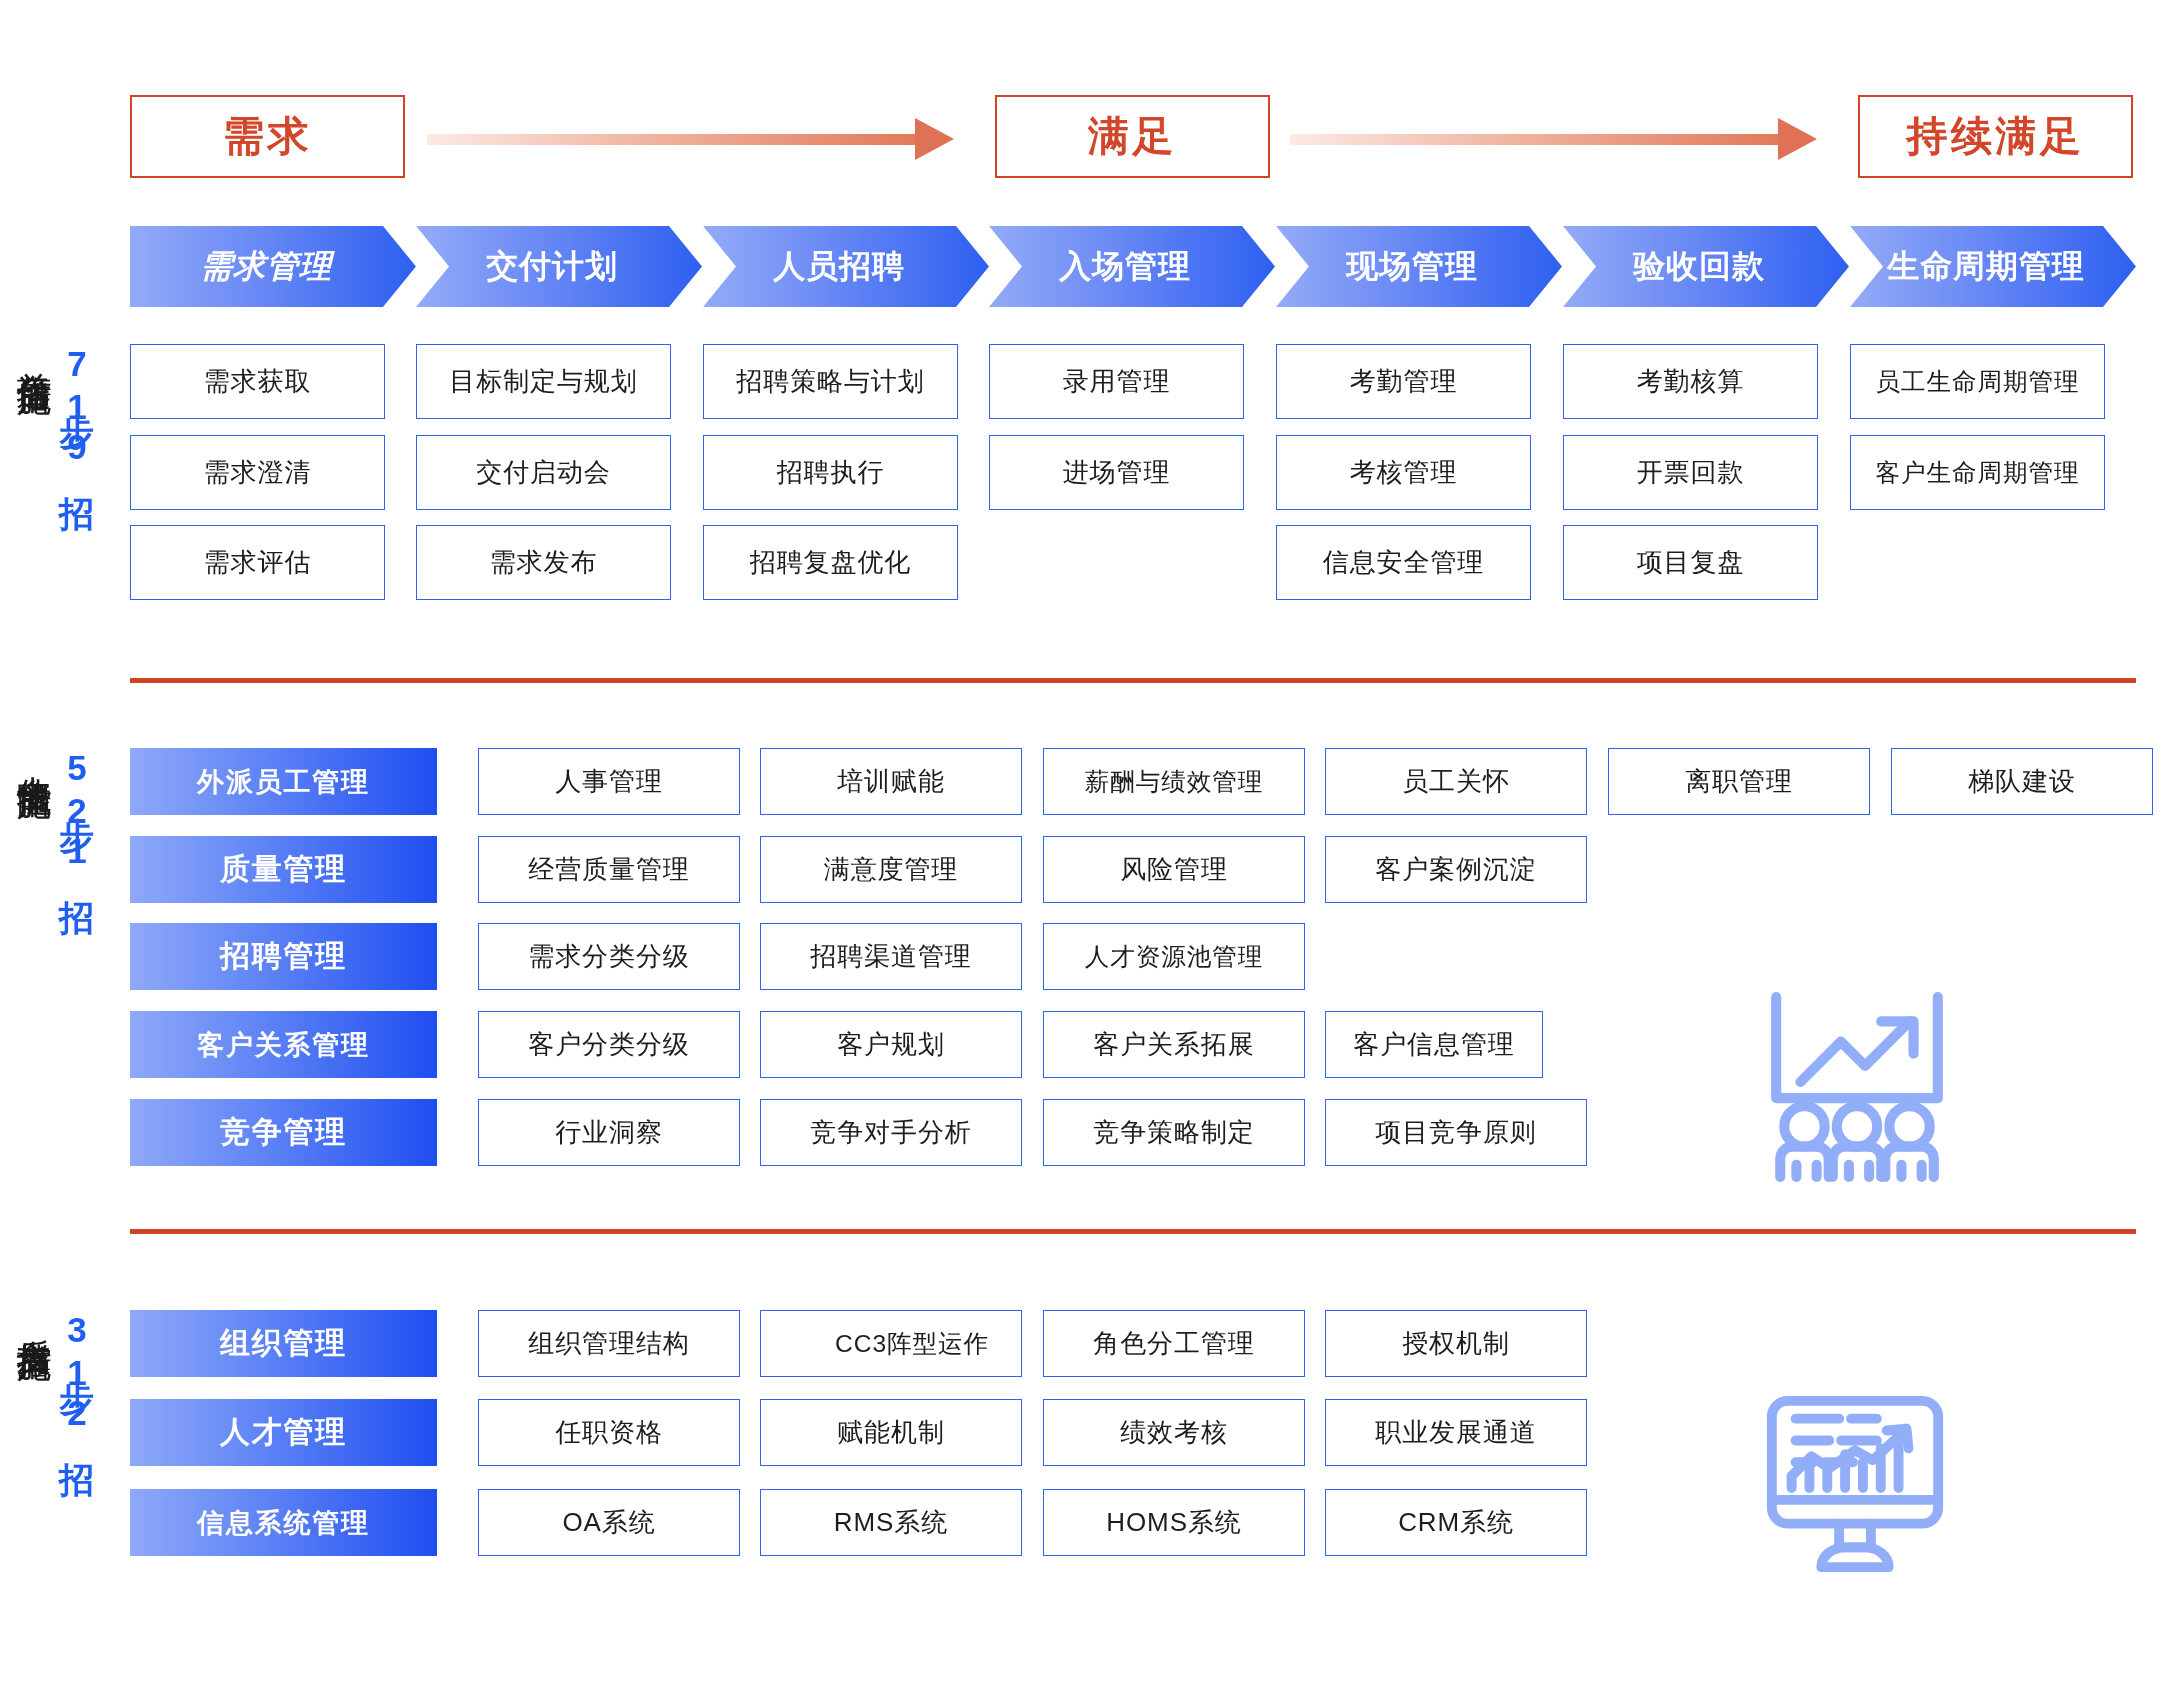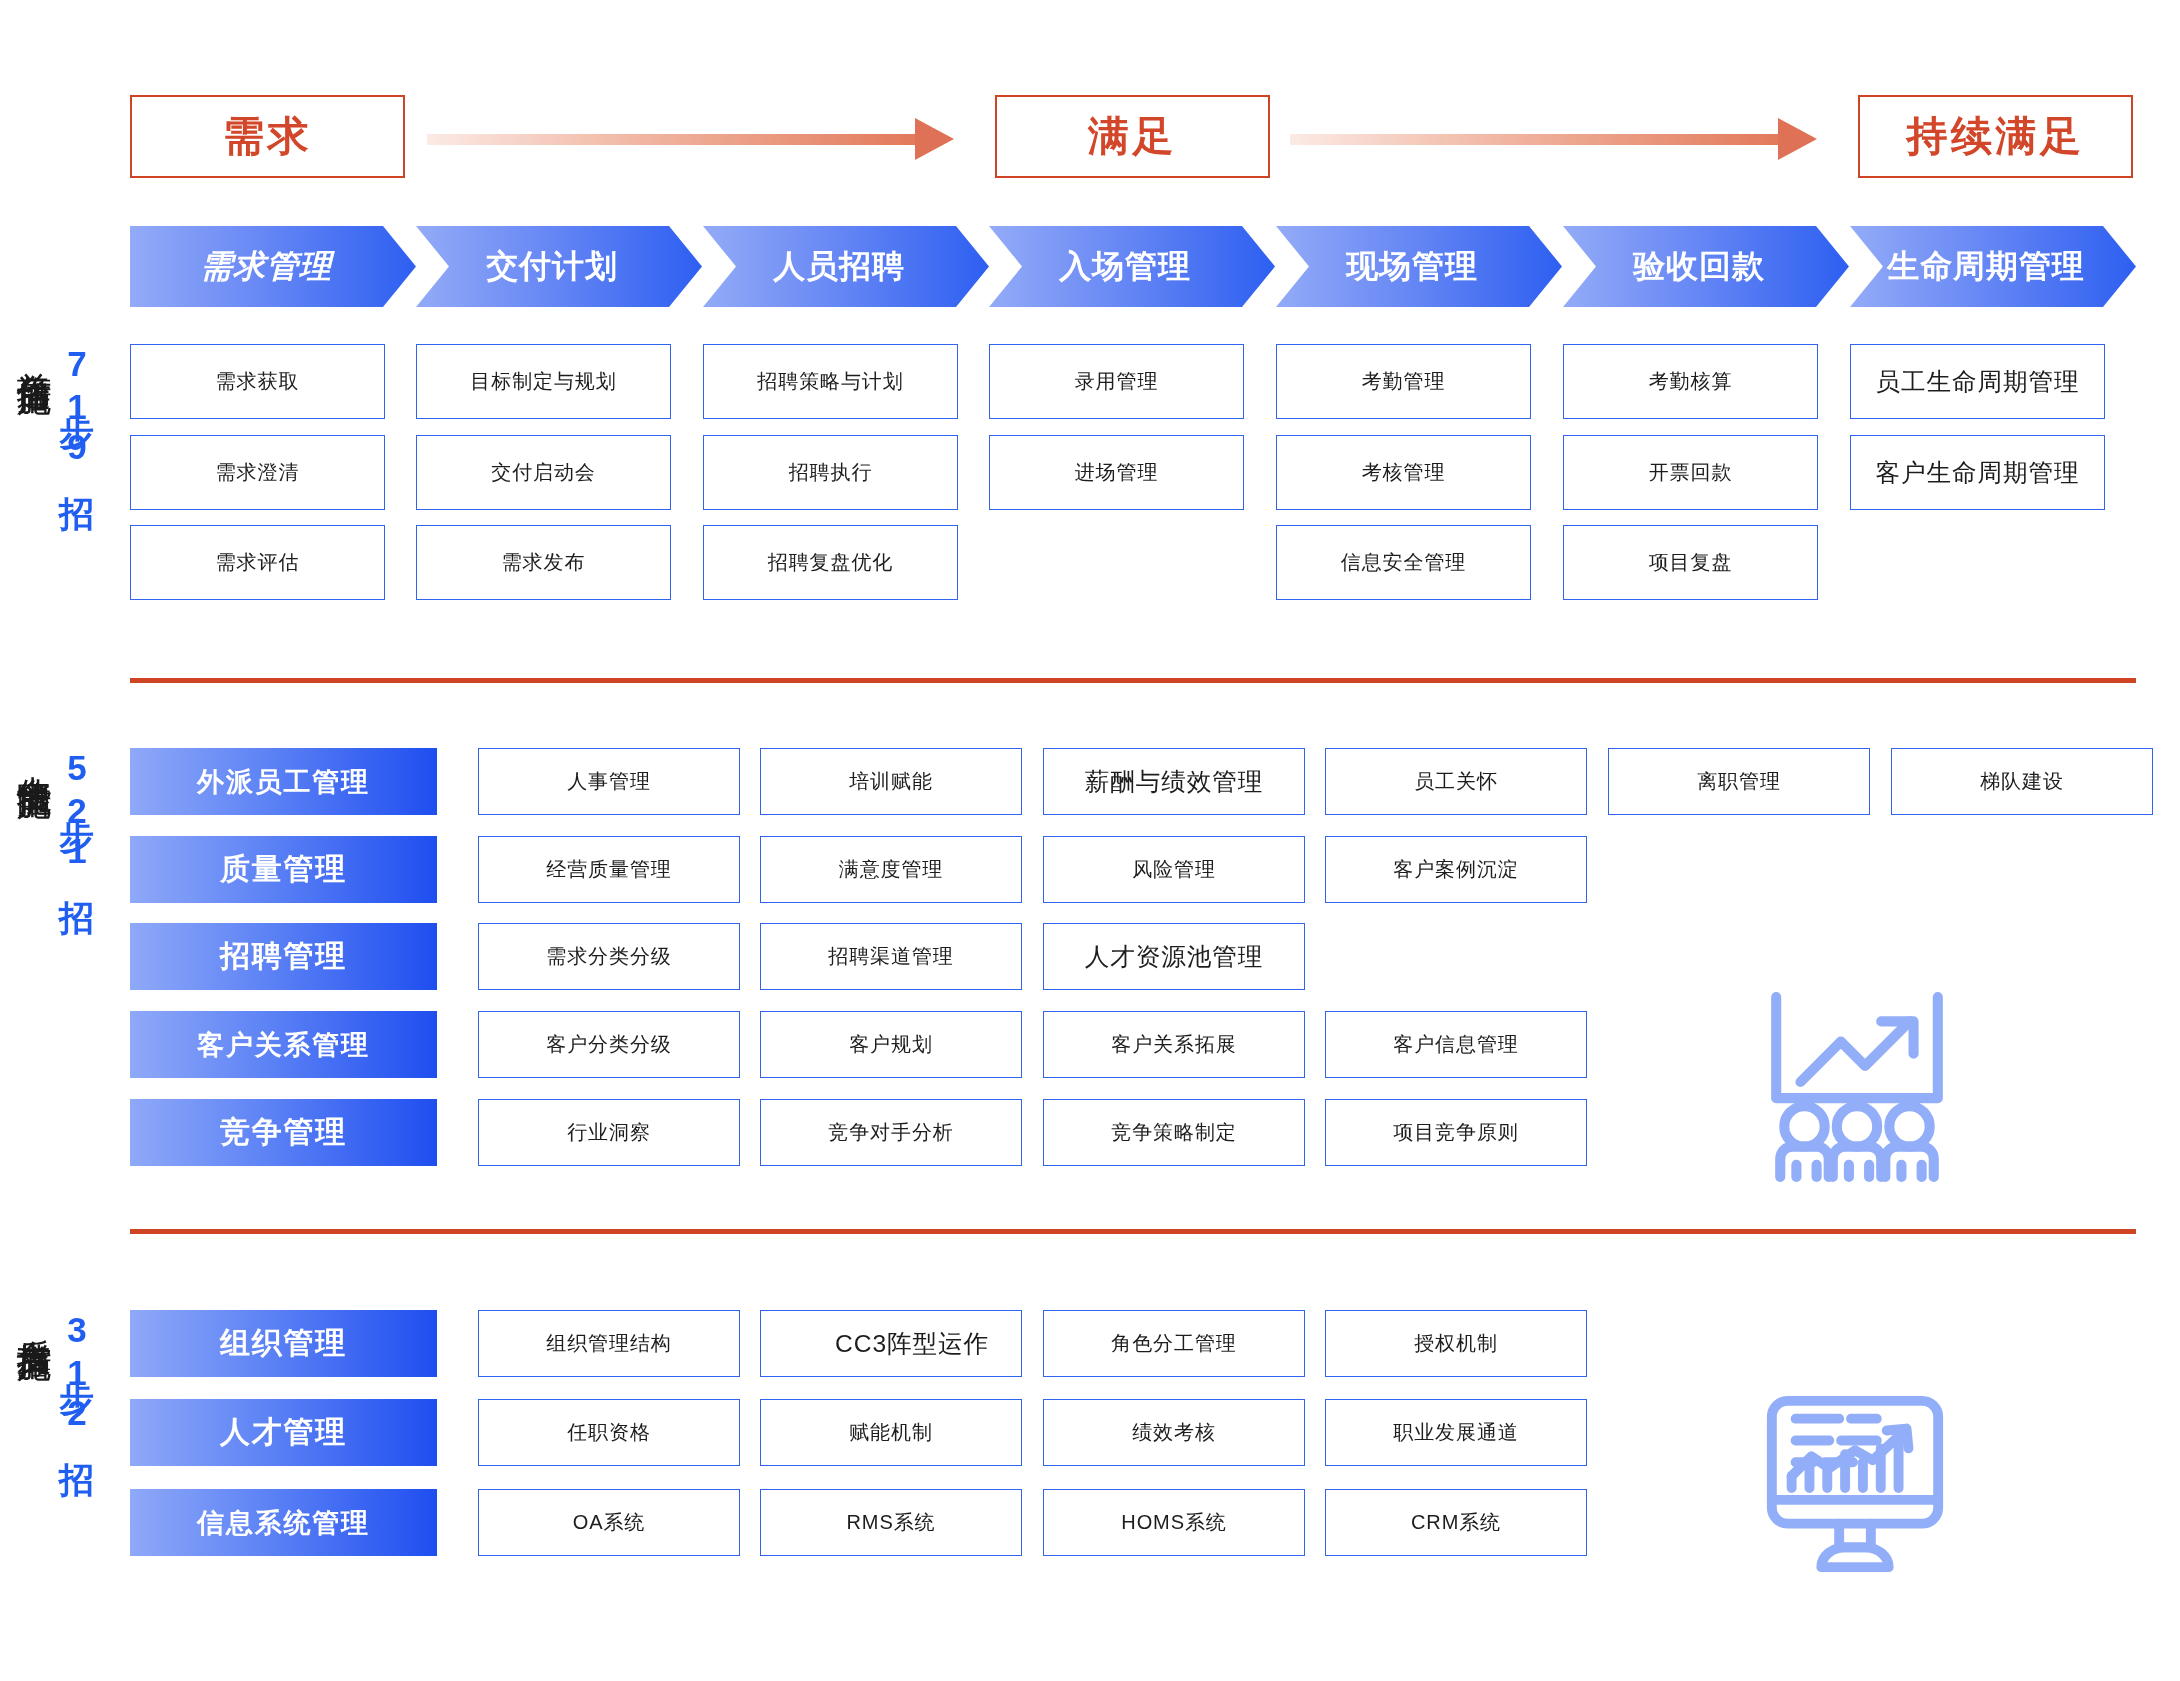--- a/index.html
+++ b/index.html
@@ -61,21 +61,21 @@
     writing-mode: vertical-rl; text-orientation: upright;
     font-size: 35px; color: #1f5ef0; font-weight: bold; line-height: 1.06; letter-spacing: 1.8px;
   }
 
   
   .cell {
     position: absolute;
     border: 1.8px solid #2f63f0;
     background: #ffffff;
     display: flex; align-items: center; justify-content: center;
-    font-size: 20px; color: #1d1d1d; letter-spacing: 0.9px;
+    font-size: 26px; color: #1d1d1d; letter-spacing: 0.9px;
     white-space: nowrap;
   }
 
   
   .catbox {
     position: absolute;
     background: linear-gradient(to right, #8fa9f8 0%, #5c82f5 45%, #1f4ef0 100%);
     display: flex; align-items: center; justify-content: center;
     color: #ffffff; font-size: 30px; font-weight: bold; letter-spacing: 1.8px;
     white-space: nowrap;
@@ -181,21 +181,21 @@
       <div class="cell" style="left: 1043px; top: 836px; width: 262px; height: 67px;">风险管理</div>
       <div class="cell" style="left: 1325px; top: 836px; width: 262px; height: 67px;">客户案例沉淀</div>
       <div class="catbox" style="left: 130px; top: 923px; width: 307px; height: 67px;">招聘管理</div>
       <div class="cell" style="left: 478px; top: 923px; width: 262px; height: 67px;">需求分类分级</div>
       <div class="cell" style="left: 760px; top: 923px; width: 262px; height: 67px;">招聘渠道管理</div>
       <div class="cell" style="left: 1043px; top: 923px; width: 262px; height: 67px; font-size: 24.6px;">人才资源池管理</div>
       <div class="catbox" style="left: 130px; top: 1011px; width: 307px; height: 67px; font-size: 27px;">客户关系管理</div>
       <div class="cell" style="left: 478px; top: 1011px; width: 262px; height: 67px;">客户分类分级</div>
       <div class="cell" style="left: 760px; top: 1011px; width: 262px; height: 67px;">客户规划</div>
       <div class="cell" style="left: 1043px; top: 1011px; width: 262px; height: 67px;">客户关系拓展</div>
-      <div class="cell" style="left: 1325px; top: 1011px; width: 262px; height: 67px; text-align: right;">客户信息管理</div>
+      <div class="cell" style="left: 1325px; top: 1011px; width: 218px; height: 67px; text-align: right;">客户信息管理</div>
       <div class="catbox" style="left: 130px; top: 1099px; width: 307px; height: 67px;">竞争管理</div>
       <div class="cell" style="left: 478px; top: 1099px; width: 262px; height: 67px;">行业洞察</div>
       <div class="cell" style="left: 760px; top: 1099px; width: 262px; height: 67px;">竞争对手分析</div>
       <div class="cell" style="left: 1043px; top: 1099px; width: 262px; height: 67px;">竞争策略制定</div>
       <div class="cell" style="left: 1325px; top: 1099px; width: 262px; height: 67px;">项目竞争原则</div>
     </div>
 
   <div class="icon-wrap" style="left:1756px; top:981px;">
     <svg width="202" height="202" viewBox="0 0 100 100" fill="none" stroke="#93aef8" stroke-width="5" stroke-linecap="round" stroke-linejoin="round">
       <polyline points="10,8 10,58 90,58 90,8"></polyline>

